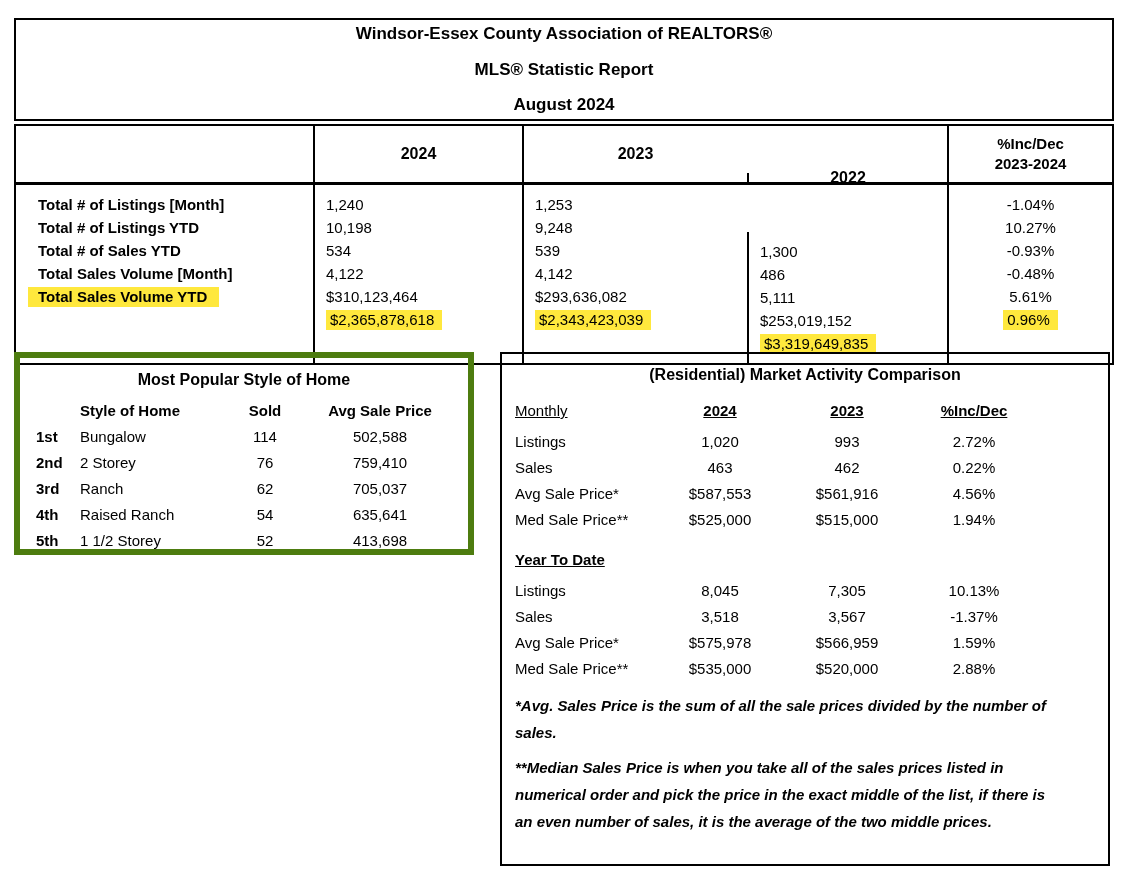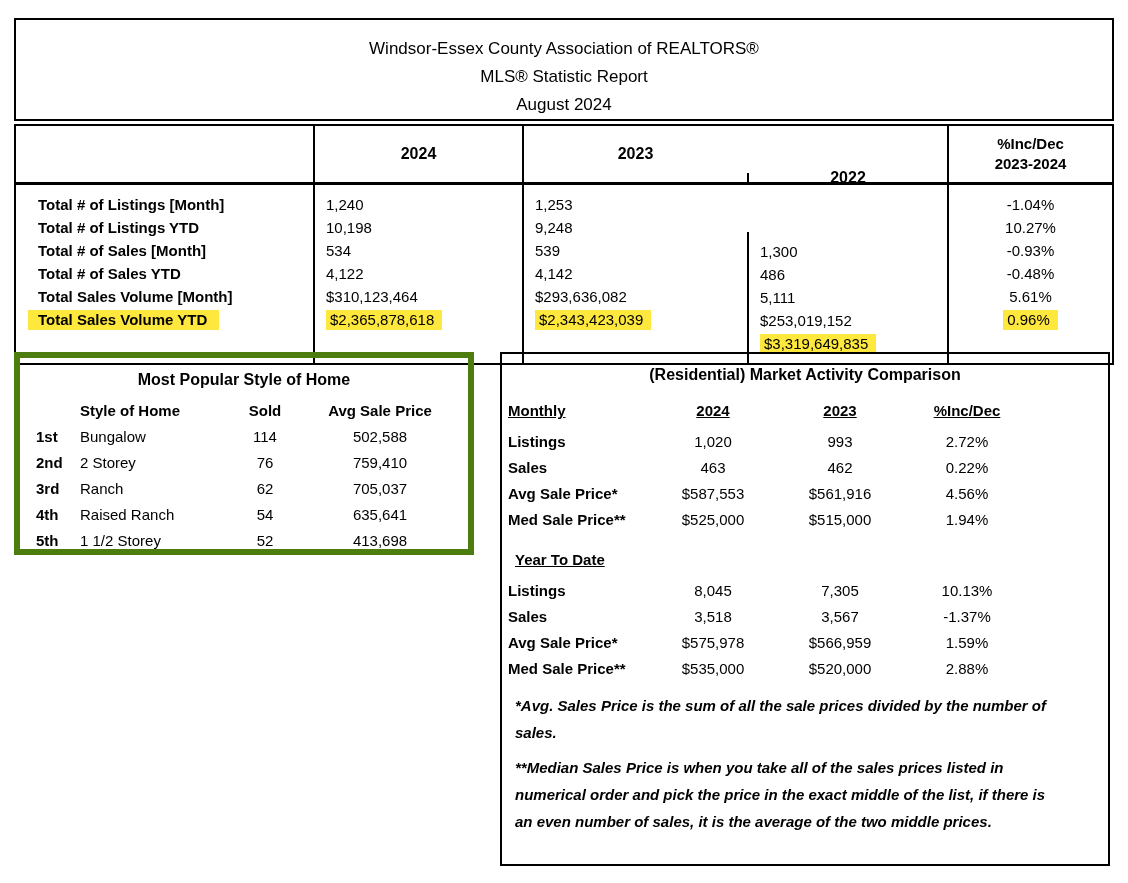--- a/index.html
+++ b/index.html
@@ -7,22 +7,22 @@
     width:1128px; height:883px;
     background:#ffffff; color:#000;
     font-family:"Liberation Sans", sans-serif;
     position:relative; overflow:hidden;
   }
 
   
   .title-box {
     position:absolute; left:14px; top:18px; width:1100px; height:103px;
     box-sizing:border-box; border:2px solid #000;
-    display:flex; flex-direction:column; justify-content:flex-end; align-items:center;
-    font-weight:normal; font-size:17px; line-height:28px; text-align:center;
+    display:flex; flex-direction:column; justify-content:space-between; align-items:center;
+    font-weight:bold; font-size:17px; line-height:28px; text-align:center;
   }
 
   
   .sum {
     position:absolute; left:14px; top:124px; width:1100px;
     box-sizing:border-box; border:2px solid #000;
   }
   .sum-head { display:flex; height:56px; border-bottom:3px solid #000; }
   .sum-body { display:flex; }
   .sc { box-sizing:border-box; }
@@ -55,21 +55,21 @@
   .pr-avg { width:160px; text-align:center; }
 
   .ma-box {
     position:absolute; left:500px; top:352px; width:610px; height:514px;
     box-sizing:border-box; border:2px solid #000; overflow:hidden;
   }
   .ma-title { margin-top:12px; text-align:center; font-weight:bold; font-size:16px; line-height:18px; }
   .ma-row { display:flex; font-size:15px; line-height:26px; white-space:nowrap; }
   .ma-head { margin-top:14px; font-weight:bold; }
   .ma-rows { margin-top:5px; }
-  .ma-label { width:145px; padding-left:6px; font-weight:bold; }
+  .ma-label { width:145px; padding-left:13px; font-weight:normal; }
   .ma-c1 { width:120px; text-align:center; }
   .ma-c2 { width:134px; text-align:center; }
   .ma-c3 { width:120px; text-align:center; }
   .u { text-decoration:underline; }
   .ma-section { margin-top:14px; padding-left:13px; font-weight:bold; font-size:15px; line-height:26px; }
   .fn { margin:10px 55px 0 13px; font-size:15px; font-weight:bold; font-style:italic; line-height:27px; }
   .fn2 { margin-top:8px; }
 </style>
 </head>
 <body>
@@ -88,21 +88,20 @@
     <div class="sc w3">2022</div>
     <div class="sc w4 pct-head">
       <div>%Inc/Dec</div>
       <div>2023-2024</div>
     </div>
   </div>
   <div class="sum-body">
     <div class="sc w0 sum-labels">
       <div class="sum-line">Total # of Listings [Month]</div>
       <div class="sum-line">Total # of Listings YTD</div>
-      <div class="sum-line">Total # of Sales [Month]</div>
       <div class="sum-line">Total # of Sales YTD</div>
       <div class="sum-line">Total Sales Volume [Month]</div>
       <div class="sum-line"><span class="hl">Total Sales Volume YTD</span></div>
     </div>
     <div class="sc w1 sum-vals">
       <div class="sum-line">1,240</div>
       <div class="sum-line">10,198</div>
       <div class="sum-line">534</div>
       <div class="sum-line">4,122</div>
       <div class="sum-line">$310,123,464</div>

